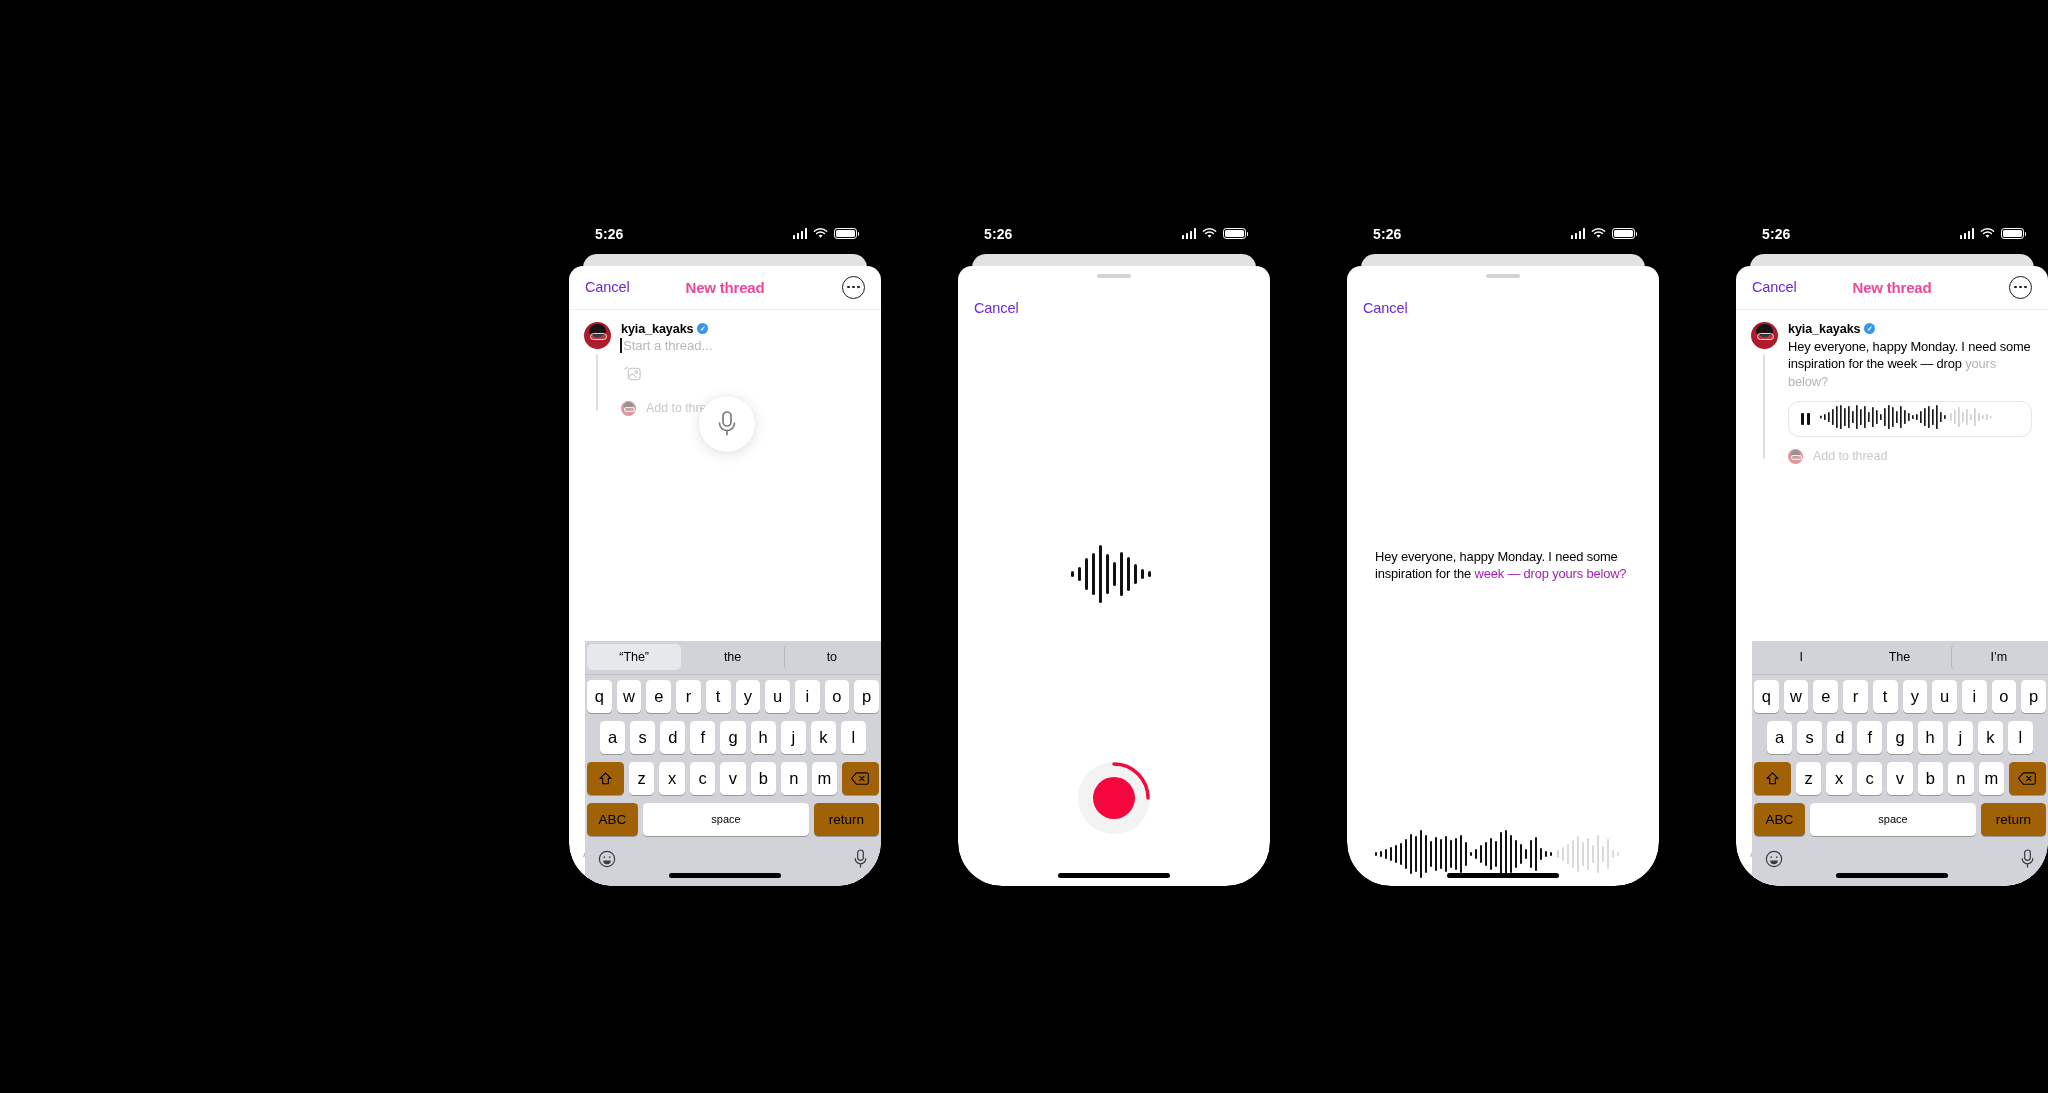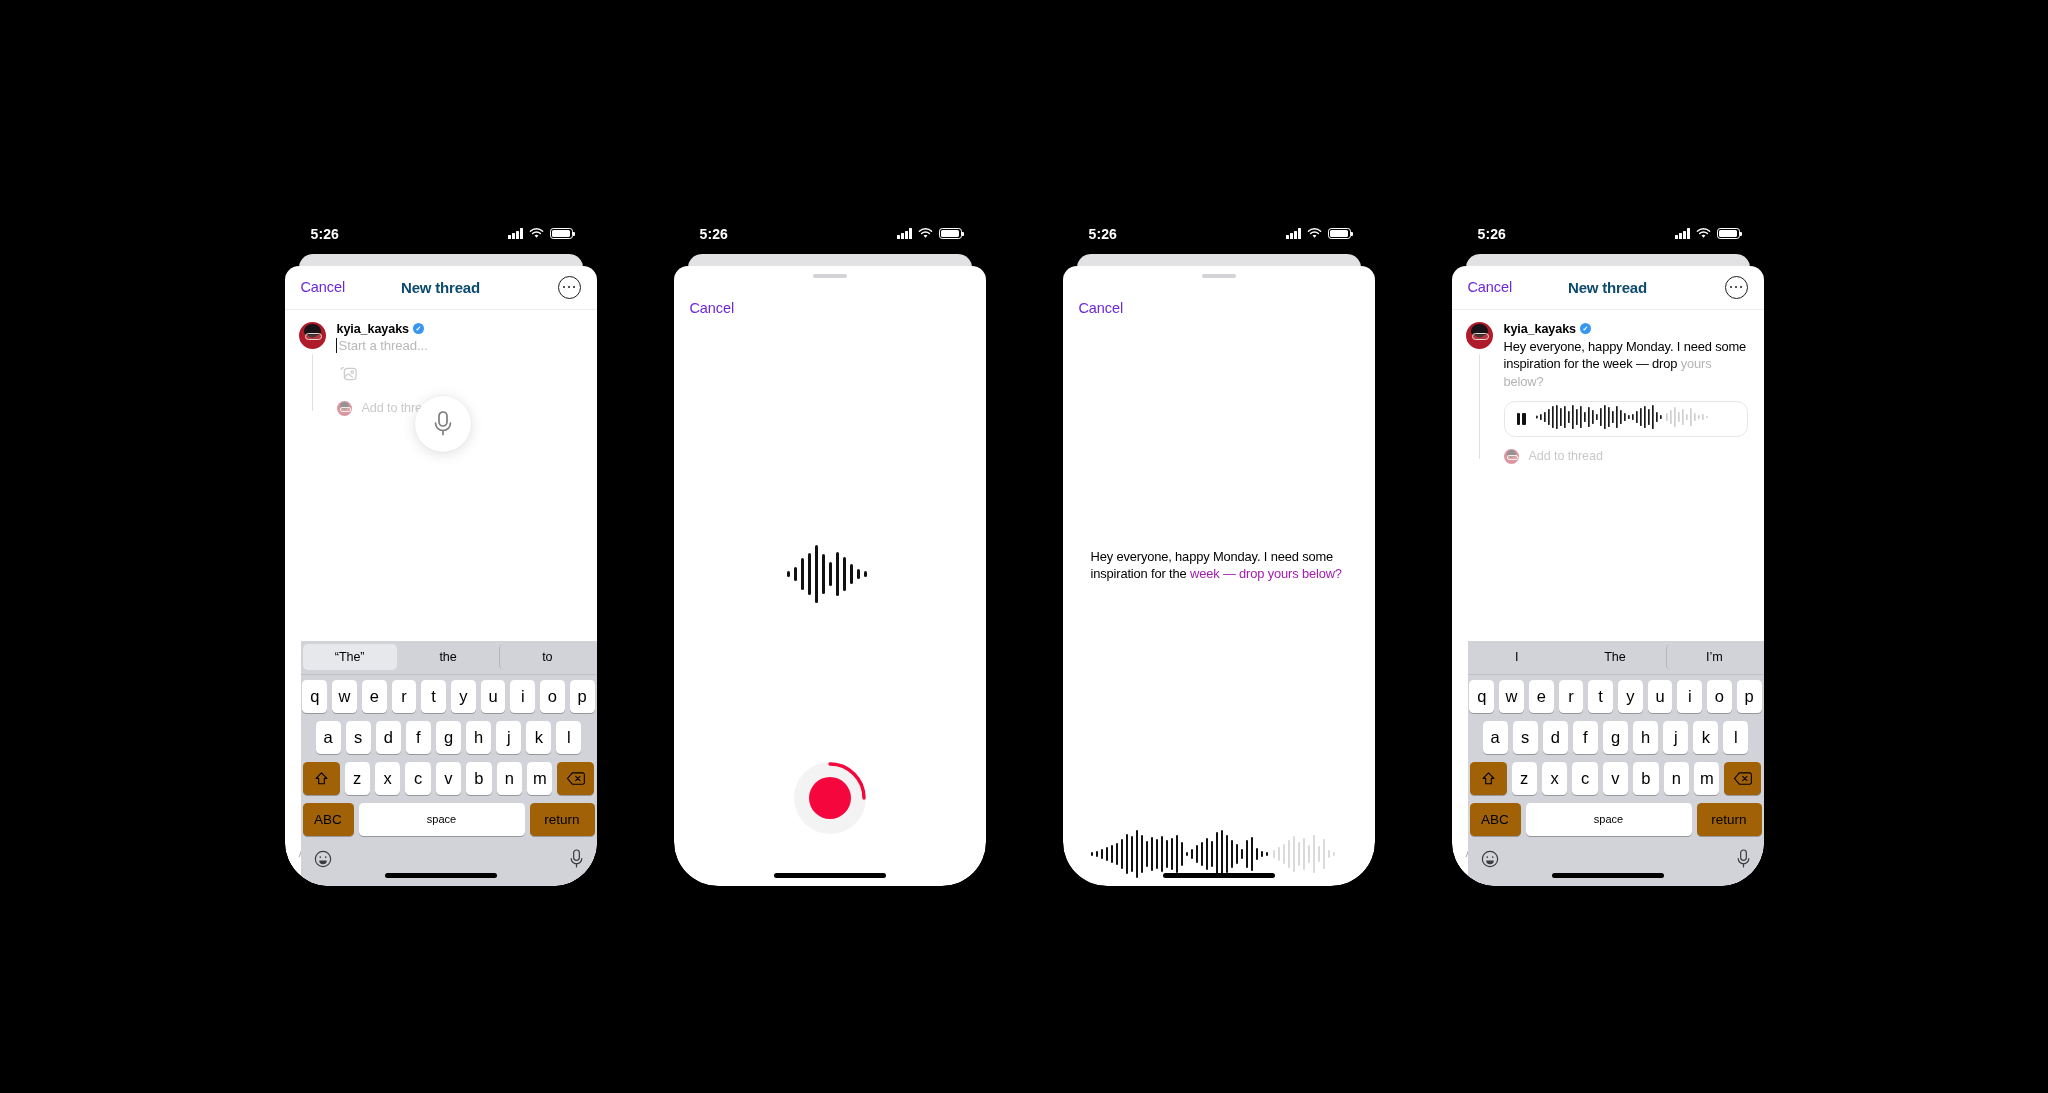--- a/index.html
+++ b/index.html
@@ -9,21 +9,21 @@
     background: #000;
     font-family: "Liberation Sans", sans-serif;
     overflow: hidden;
   }
   .stage {
     position: relative;
     width: 2048px; height: 1093px;
     background: #000;
     display: flex;
     align-items: center;
-    justify-content: center;
+    justify-content: flex-end;
     gap: 77px;
     border-radius: 24px;
   }
 
   
   .phone {
     position: relative;
     width: 312px;
     height: 678px;
     background: #000;
@@ -125,21 +125,21 @@
     font-size: 14.5px;
     color: #6d28d9;
     letter-spacing: -.1px;
   }
   .nav-title {
     position: absolute;
     left: 0; right: 0;
     text-align: center;
     font-size: 15px;
     font-weight: 700;
-    color: #0c4a6e;
+    color: #ec4899;
     letter-spacing: -.2px;
     pointer-events: none;
   }
   .nav-more {
     width: 23px; height: 23px;
     border: 1.6px solid #1c1c1c;
     border-radius: 50%;
     display: flex;
     align-items: center;
     justify-content: center;

